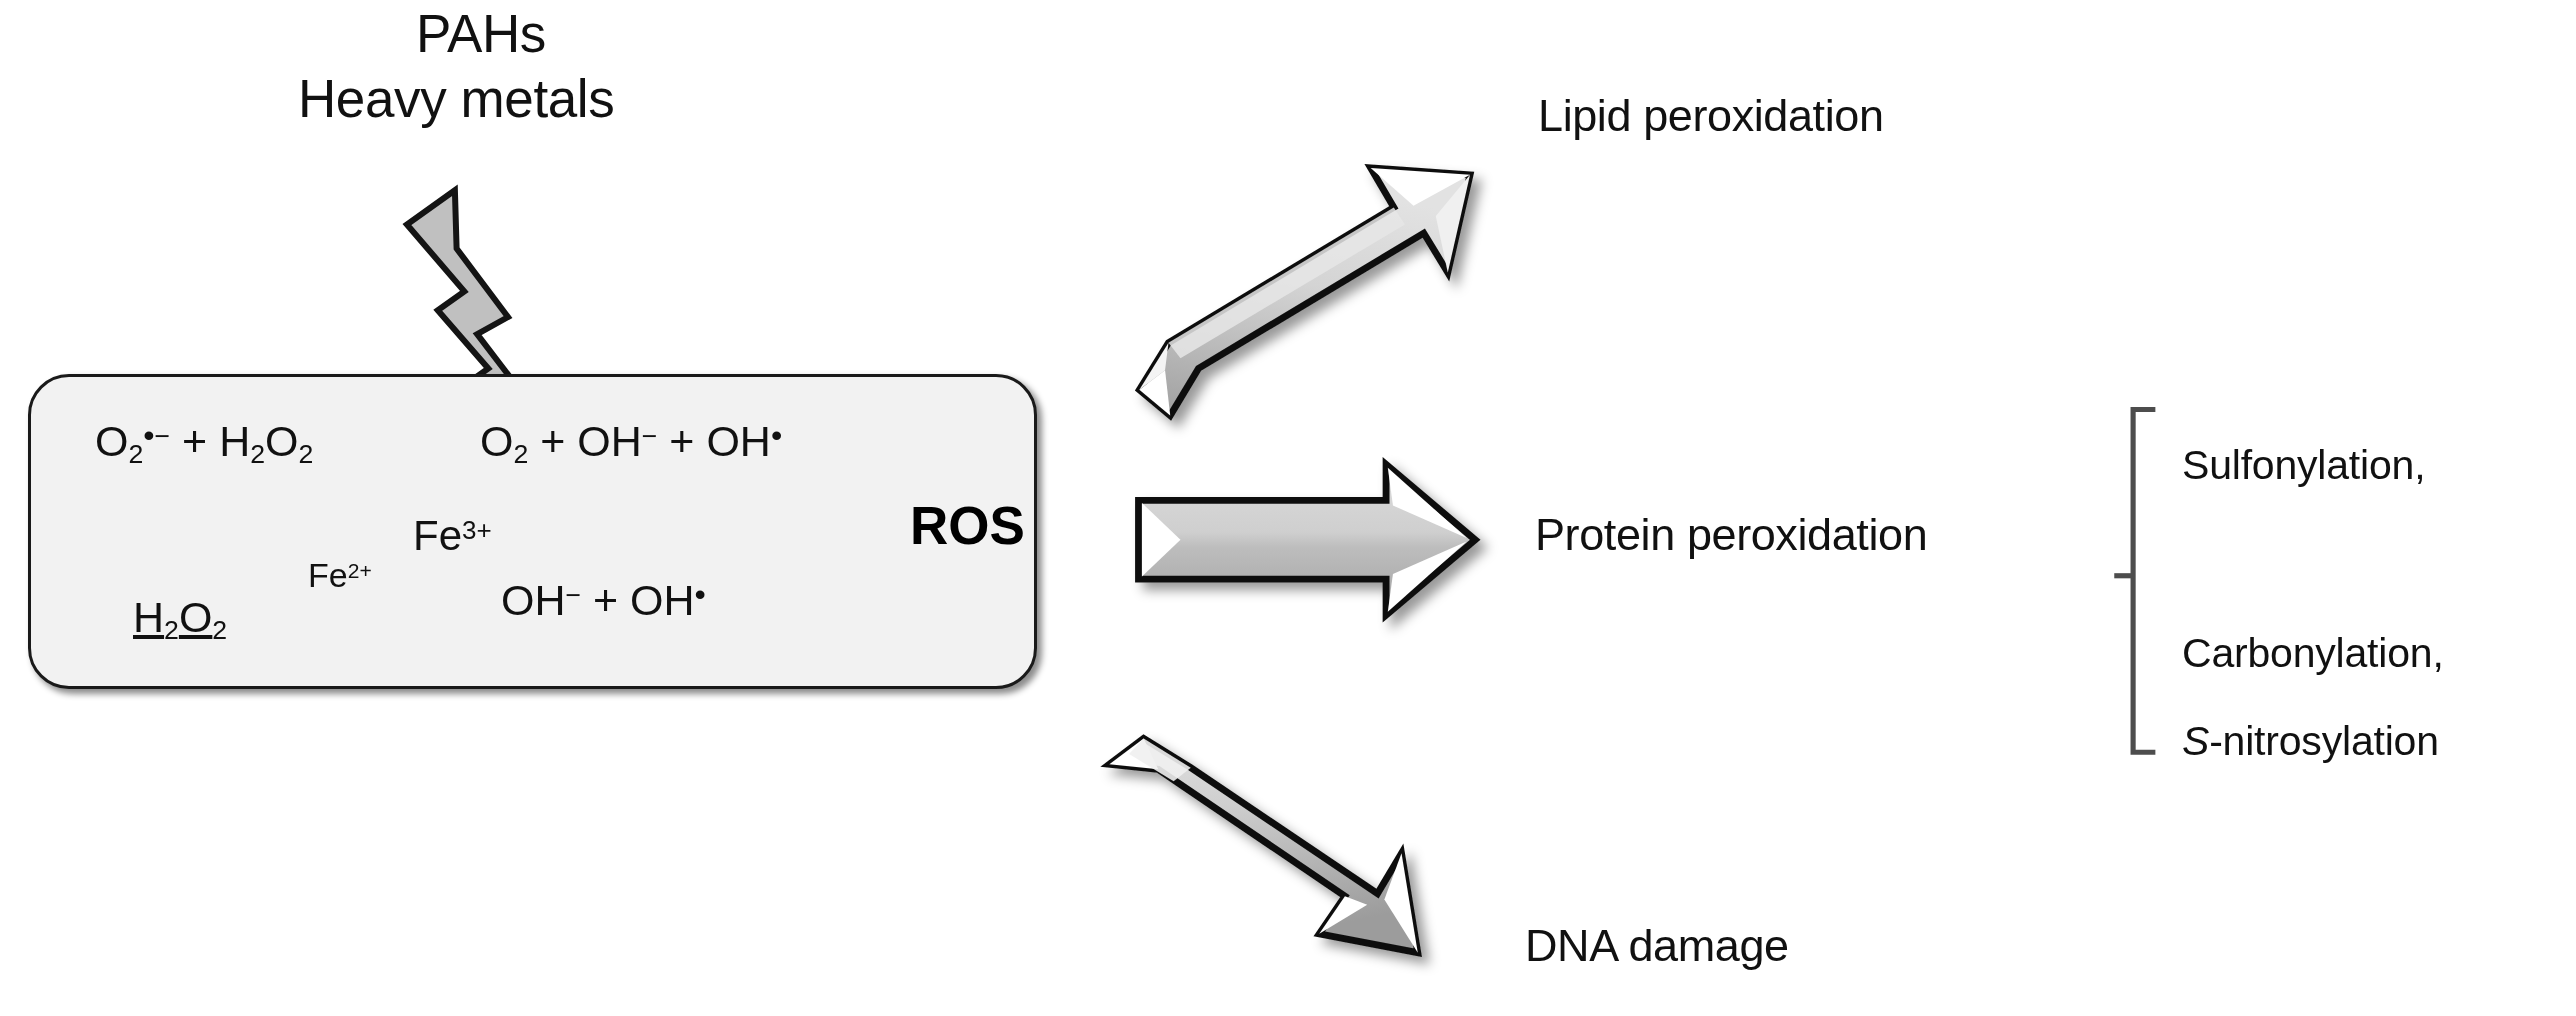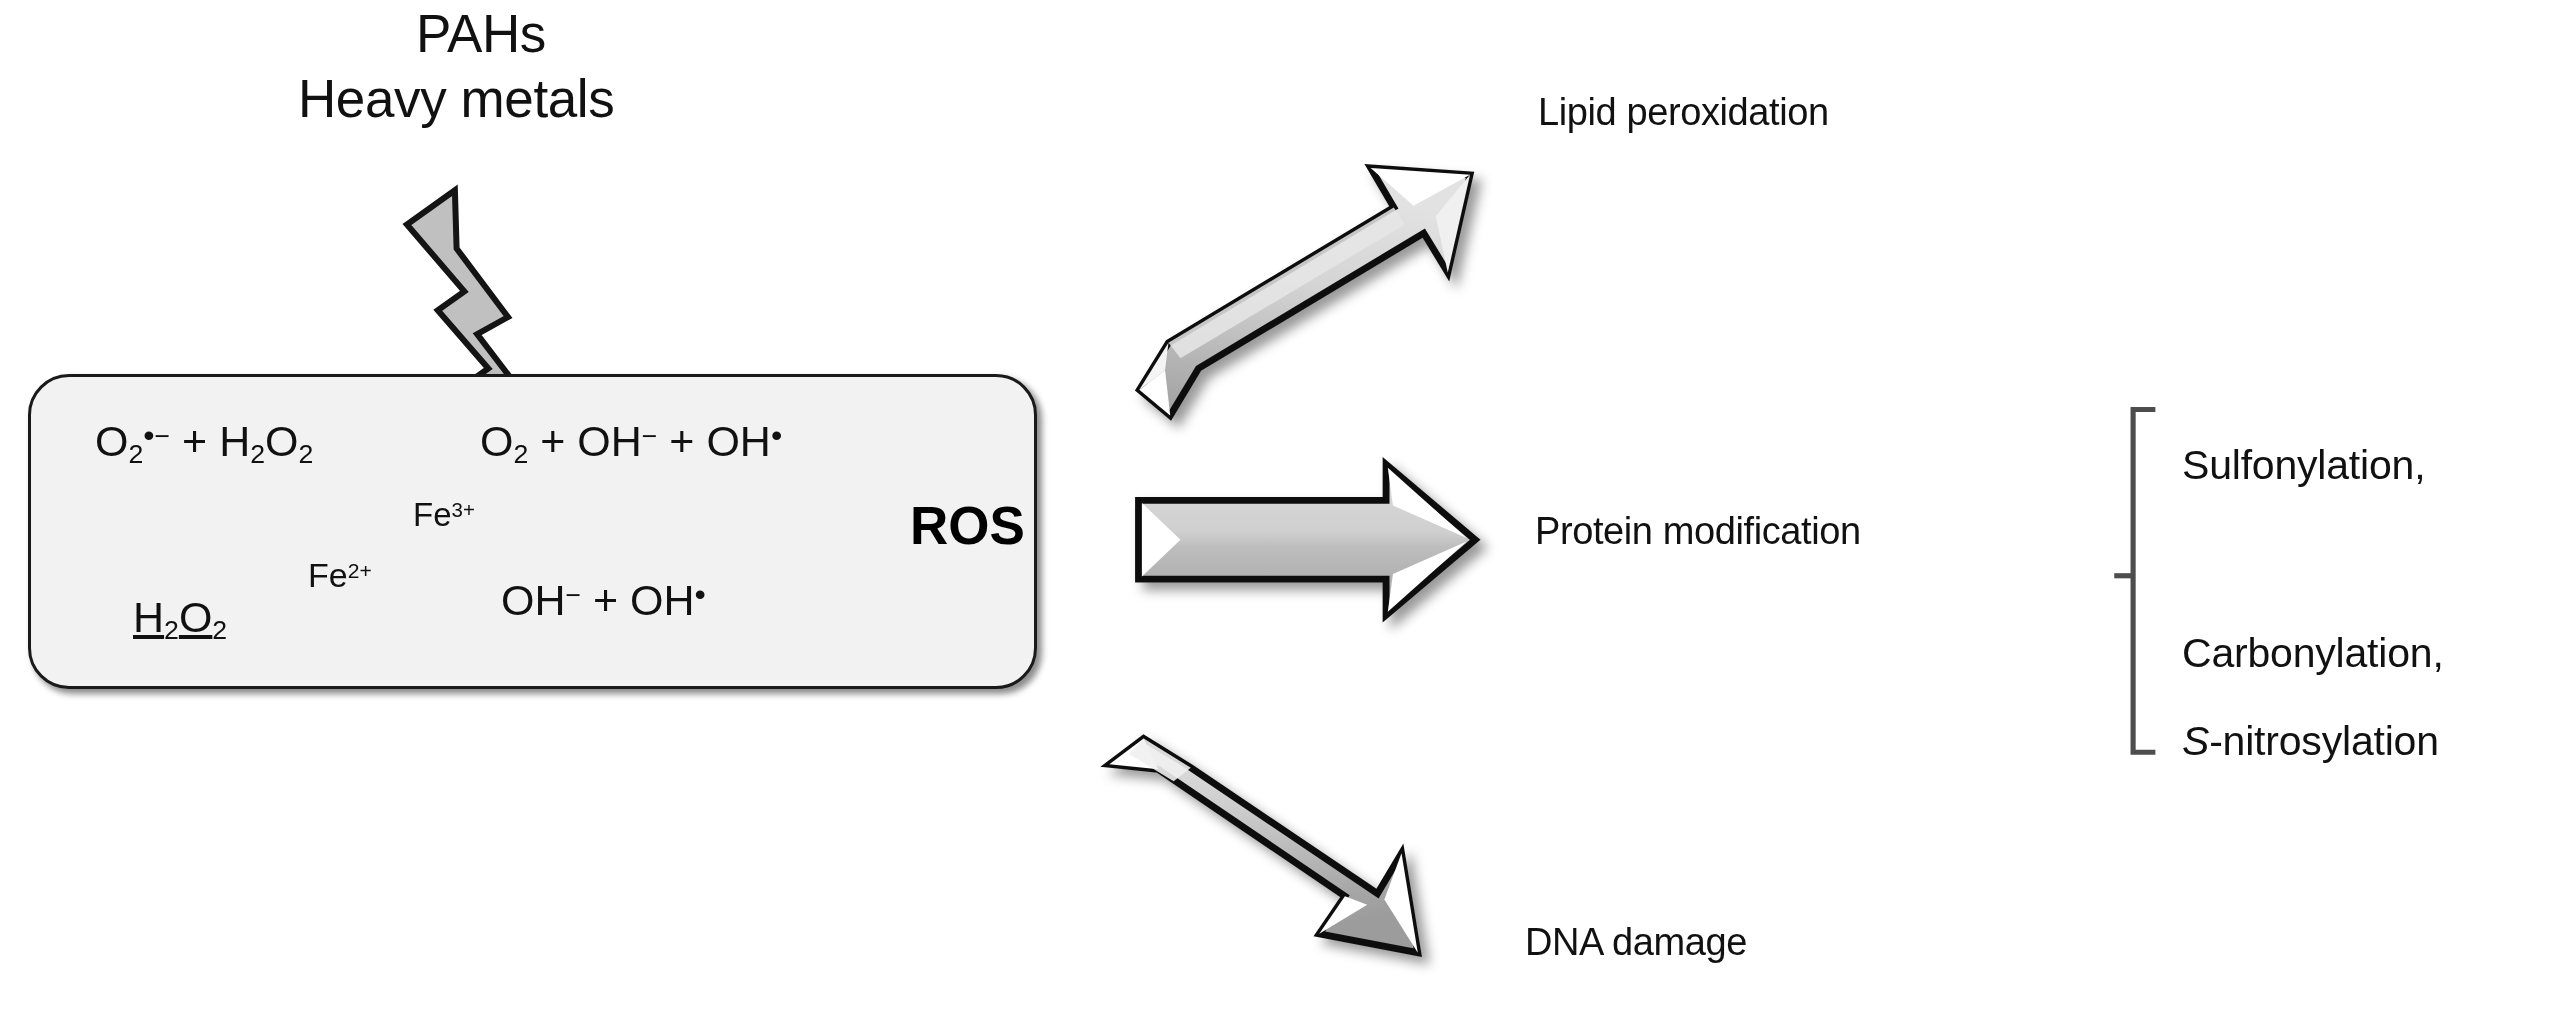--- a/index.html
+++ b/index.html
@@ -30,21 +30,21 @@
   
   .stimulus {
     font-size: 53px;
     letter-spacing: -0.4px;
   }
   #pahs-label      { left: 416px; top: 6.9px;  }
   #heavy-metals-label { left: 298px; top: 72px; }
 
   
   .outcome {
-    font-size: 38px;
+    font-size: 45px;
     letter-spacing: -0.4px;
   }
   #lipid-peroxidation-label  { left: 1538px; top: 93px; }
   #protein-modification-label{ left: 1535px; top: 512px; }
   #dna-damage-label          { left: 1525px; top: 923px; }
 
   
   .mod-item {
     font-size: 41px;
     letter-spacing: -0.2px;
@@ -78,21 +78,21 @@
   }
   .eqn sub { font-size: 0.62em; vertical-align: -0.28em; }
   .eqn sup { font-size: 0.62em; vertical-align: 0.42em; }
   .rad { font-size: 0.75em; vertical-align: 0.30em; }
 
   #eqn-1-left   { left: 81px;  top: 417px; margin-left: 14px; }
   #eqn-1-right  { left: 480px; top: 417px; }
   #eqn-2-left   { left: 133px; top: 593px; text-decoration: underline; }
   #eqn-2-right  { left: 501px; top: 576px; }
   #fe2-label    { left: 308px; top: 512px; font-size: 34px; margin-top: 44px; }
-  #fe3-label    { left: 413px; top: 496px; font-size: 33px; }
+  #fe3-label    { left: 413px; top: 512px; font-size: 42px; }
 
   #ros-label {
     position: absolute;
     left: 910px;
     top: 495px;
     font-size: 53px;
     font-weight: bold;
     letter-spacing: 0px;
     color: #000000;
   }
@@ -216,21 +216,21 @@
   <div class="eqn" id="fe2-label">
     Fe<sup>2+</sup>
   </div>
   <div class="eqn" id="fe3-label">
     Fe<sup>3+</sup>
   </div>
 
   <div id="ros-label">ROS</div>
 
   <div class="txt outcome" id="lipid-peroxidation-label">Lipid peroxidation</div>
-  <div class="txt outcome" id="protein-modification-label">Protein modification</div>
+  <div class="txt outcome" id="protein-modification-label">Protein peroxidation</div>
   <div class="txt outcome" id="dna-damage-label">DNA damage</div>
 
   <div class="txt mod-item" id="mod-0">
     <span class="ital"></span><span>Sulfonylation,</span>
   </div>
   <div class="txt mod-item" id="mod-2">
     <span class="ital"></span><span>Carbonylation,</span>
   </div>
   <div class="txt mod-item" id="mod-3">
     <span class="ital">S</span><span>-nitrosylation</span>

